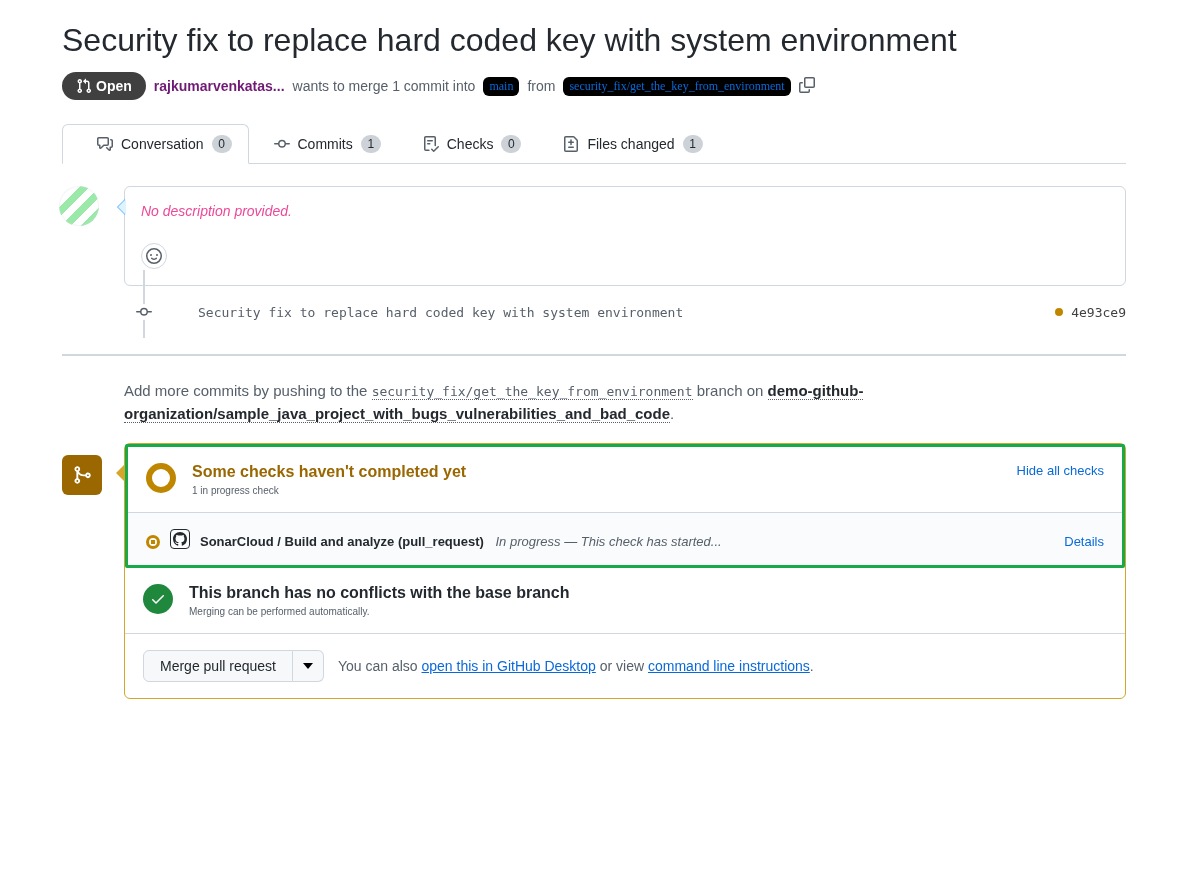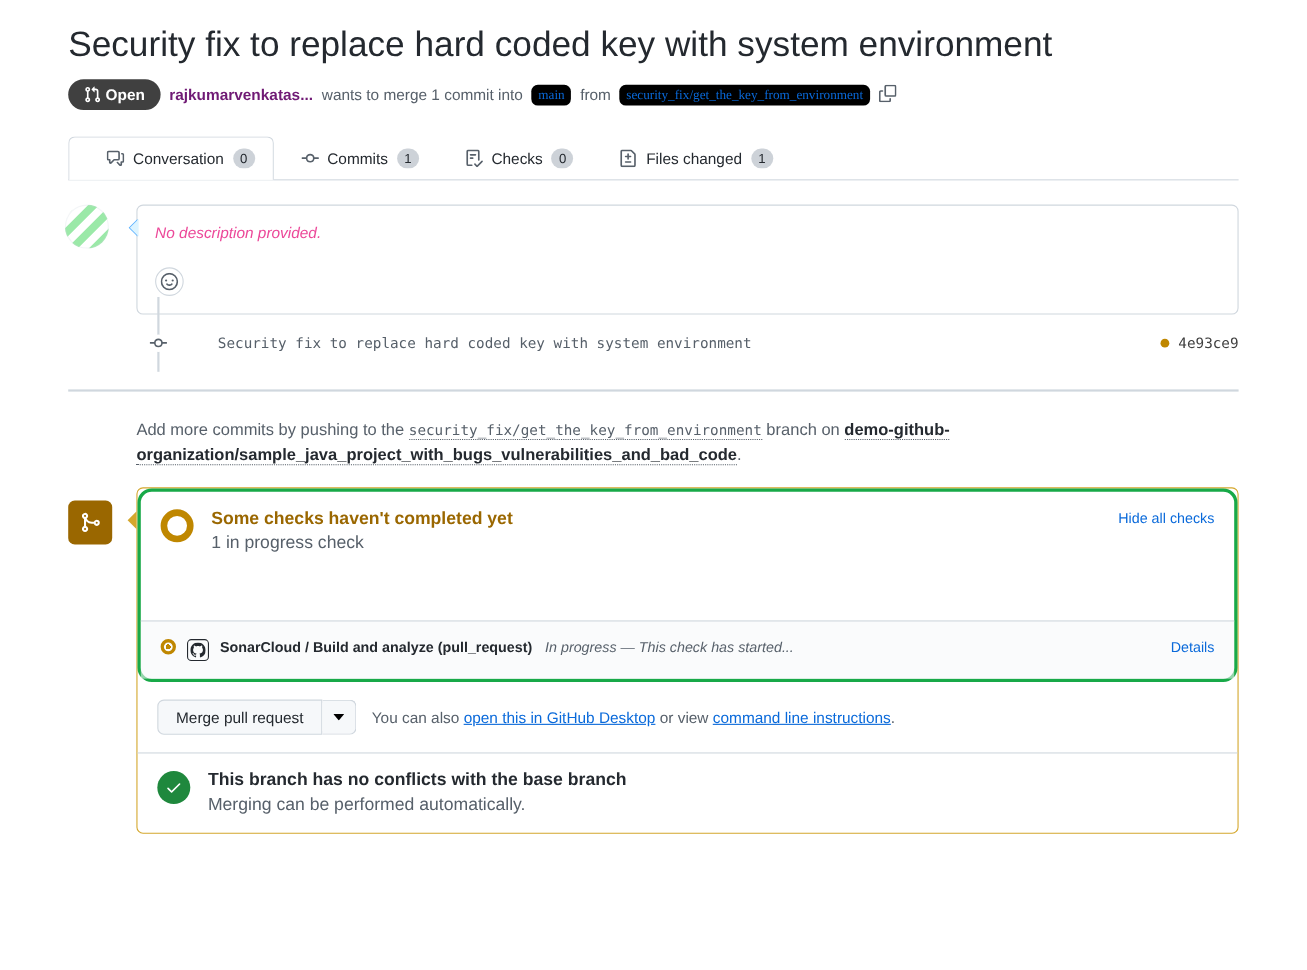--- a/index.html
+++ b/index.html
@@ -280,42 +280,42 @@
   }
   .panel-section + .panel-section { border-top: 1px solid #d0d7de; }
   .status-circle {
     width: 30px; height: 30px; border-radius: 50%;
     flex-shrink: 0;
   }
   .status-pending { border: 6px solid #bf8700; }
   .status-success { background: #1f883d; display:flex; align-items:center; justify-content:center; color:#fff; }
   .section-title { font-size: 16px; font-weight: 600; color: #24292f; }
   .section-title.pending-text { color: #9a6700; }
-  .section-sub { color: #57606a; margin-top: 4px; font-size: 16px; }
+  .section-sub { color: #57606a; margin-top: 4px; font-size: 10px; }
   .right-link { margin-left: auto; color: #0969da; font-size: 13px; cursor: pointer; }
 
   .check-row {
     background: #f6f8fa90;
     font-size: 13px;
   }
   .check-status-spin {
     width: 14px; height: 14px; border: 3px solid #bf8700; border-radius: 50%;
     background: radial-gradient(circle, #bf8700 40%, transparent 41%);
     flex-shrink: 0;
   }
   .gh-mark {
     width: 20px; height: 20px; border: 1px solid #24292f; border-radius: 4px;
     display: inline-flex; align-items:center; justify-content:center; flex-shrink:0;
   }
   .check-name { font-weight: 600; color: #24292f; }
   .check-status-text { color: #57606a; font-style: italic; margin-left: 8px; }
 
   .highlight-box {
     border: 3px solid #18a948;
-    border-radius: 13px;
+    border-radius: 2px;
   }
 
   .merge-actions {
     display: flex;
     align-items: center;
     gap: 14px;
   }
   .btn-group { display: flex; }
   .btn {
     background: #f6f8fa;
@@ -456,32 +456,44 @@
 
       <div class="panel-section">
         <div class="status-circle status-pending"></div>
         <div>
           <div class="section-title pending-text">Some checks haven't completed yet</div>
           <div class="section-sub">1 in progress check</div>
         </div>
         <span class="right-link">Hide all checks</span>
       </div>
 
-      <div class="panel-section check-row" style="align-items:flex-start;gap:10px;margin-top:45px;">
+      <div class="panel-section check-row" style="align-items:flex-end;gap:10px;">
         <div class="check-status-spin"></div>
         <span class="gh-mark">
           <svg width="14" height="14" viewBox="0 0 16 16" fill="currentColor">
               <path d="M8 0C3.58 0 0 3.58 0 8c0 3.54 2.29 6.53 5.47 7.59.4.07.55-.17.55-.38 0-.19-.01-.82-.01-1.49-2.01.37-2.53-.49-2.69-.94-.09-.23-.48-.94-.82-1.13-.28-.15-.68-.52-.01-.53.63-.01 1.08.58 1.23.82.72 1.21 1.87.87 2.33.66.07-.52.28-.87.51-1.07-1.78-.2-3.64-.89-3.64-3.95 0-.87.31-1.59.82-2.15-.08-.2-.36-1.02.08-2.12 0 0 .67-.21 2.2.82.64-.18 1.32-.27 2-.27.68 0 1.36.09 2 .27 1.53-1.04 2.2-.82 2.2-.82.44 1.1.16 1.92.08 2.12.51.56.82 1.27.82 2.15 0 3.07-1.87 3.75-3.65 3.95.29.25.54.73.54 1.48 0 1.07-.01 1.93-.01 2.2 0 .21.15.46.55.38A8.013 8.013 0 0 0 16 8c0-4.42-3.58-8-8-8Z"></path>
             </svg>
         </span>
         <span>
           <span class="check-name">SonarCloud / Build and analyze (pull_request)</span>
           <span class="check-status-text">In progress — This check has started...</span>
         </span>
         <span class="right-link">Details</span>
+      </div>
+    </div>
+
+    <div class="panel-section">
+      <div class="status-circle status-success">
+        <svg width="16" height="16" viewBox="0 0 16 16" fill="currentColor">
+            <path d="M13.78 4.22a.75.75 0 0 1 0 1.06l-7.25 7.25a.75.75 0 0 1-1.06 0L2.22 9.28a.751.751 0 0 1 .018-1.042.751.751 0 0 1 1.042-.018L6 10.94l6.72-6.72a.75.75 0 0 1 1.06 0Z"></path>
+          </svg>
+      </div>
+      <div>
+        <div class="section-title">This branch has no conflicts with the base branch</div>
+        <div class="section-sub">Merging can be performed automatically.</div>
       </div>
     </div>
 
     <div class="panel-section">
       <div class="merge-actions">
         <div class="btn-group">
           <button class="btn">Merge pull request</button>
           <button class="btn-caret">
             <svg width="10" height="6" viewBox="0 0 10 6" fill="currentColor">
                 <path d="M0 0l5 6 5-6z"></path>
@@ -490,26 +502,14 @@
         </div>
         <span class="action-text">
           <span>You can also</span>
           <span class="inline-link">open this in GitHub Desktop</span>
           <span>or view</span>
           <span class="inline-link">command line instructions</span><span>.</span>
         </span>
       </div>
     </div>
 
-    <div class="panel-section">
-      <div class="status-circle status-success">
-        <svg width="16" height="16" viewBox="0 0 16 16" fill="currentColor">
-            <path d="M13.78 4.22a.75.75 0 0 1 0 1.06l-7.25 7.25a.75.75 0 0 1-1.06 0L2.22 9.28a.751.751 0 0 1 .018-1.042.751.751 0 0 1 1.042-.018L6 10.94l6.72-6.72a.75.75 0 0 1 1.06 0Z"></path>
-          </svg>
-      </div>
-      <div>
-        <div class="section-title">This branch has no conflicts with the base branch</div>
-        <div class="section-sub">Merging can be performed automatically.</div>
-      </div>
-    </div>
-
   </div>
 </div>
 
 </body></html>

